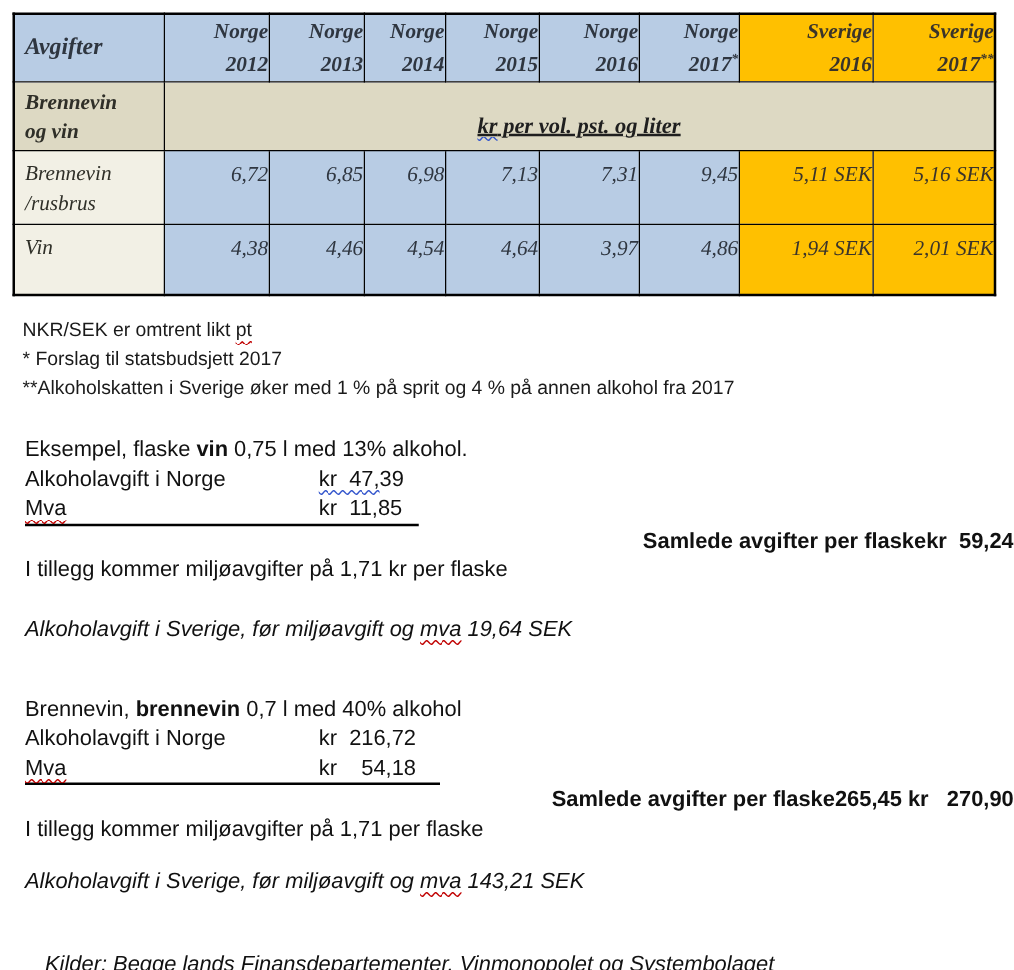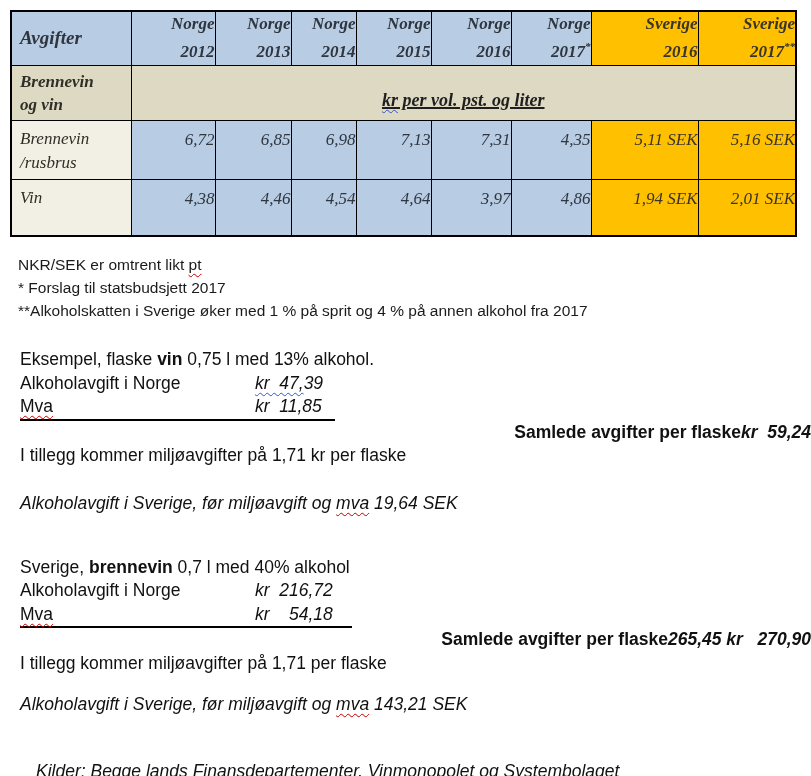--- a/index.html
+++ b/index.html
@@ -65,21 +65,21 @@
   .wavy-red  { text-decoration:underline; text-decoration-style:wavy; text-decoration-color:#c00000; text-decoration-thickness:1px; text-underline-offset:3px; }
   .wavy-blue { text-decoration:underline; text-decoration-style:wavy; text-decoration-color:#3355cc; text-decoration-thickness:1px; text-underline-offset:3px; }
 
   
   .footnotes { margin:14px 0 0 18px; font-size:15.5px; line-height:23px; color:#1a1a1a; }
   .example   { margin-left:20px; font-size:17.5px; line-height:23.5px; color:#111; }
   .ex-vin    { margin-top:26px; }
   .ex-br     { margin-top:42px; }
   .taxline   { white-space:pre-wrap; }
   .lbl { display:inline-block; width:235px; white-space:pre-wrap; }
-  .valtxt { white-space:pre;font-style:italic; }
+  .valtxt { white-space:pre; }
   .sumline  { border-bottom:2px solid #000; }
   .w-vin { width:315px; }
   .w-br  { width:332px; }
   .boldrow { font-weight:bold;text-align:right; }
   .sweden-line {
     margin-left:20px; margin-top:25px; font-size:17.5px; font-style:italic;
     color:#111; white-space:pre-wrap;
   }
   .sweden-line.second { margin-top:19px; }
   .source-line {
@@ -152,21 +152,21 @@
     <tr>
       <td class="rowlabel">
         <span class="blockline">Brennevin</span>
         <span class="blockline">/rusbrus</span>
       </td>
       <td class="val">6,72</td>
       <td class="val">6,85</td>
       <td class="val">6,98</td>
       <td class="val">7,13</td>
       <td class="val">7,31</td>
-      <td class="val">4,35</td>
+      <td class="val">9,45</td>
       <td class="val gold">5,11 SEK</td>
       <td class="val gold">5,16 SEK</td>
     </tr>
     <tr>
       <td class="rowlabel">
         <span class="blockline">Vin</span>
         <span class="blockline"></span>
       </td>
       <td class="val">4,38</td>
       <td class="val">4,46</td>
@@ -190,21 +190,21 @@
     <div class="taxline"><span>Eksempel, flaske </span><b class="inlinebold">vin</b><span> 0,75 l med 13% alkohol.</span></div>
     <div class="taxline"><span class="lbl">Alkoholavgift i Norge</span><span class="valtxt"><span class="wavy-blue">kr  47,</span><span>39</span></span></div>
     <div class="taxline sumline w-vin"><span class="lbl"><span class="wavy-red">Mva</span></span><span class="valtxt">kr  11,85</span></div>
     <div class="taxline boldrow"><span class="lbl">Samlede avgifter per flaske</span><span class="valtxt">kr  59,24</span></div>
     <div>I tillegg kommer miljøavgifter på 1,71 kr per flaske</div>
   </div>
 
   <div class="sweden-line"><span>Alkoholavgift i Sverige, før miljøavgift og </span><span class="wavy-red">mva</span><span> 19,64 SEK</span></div>
 
   <div class="example ex-br">
-    <div class="taxline"><span>Sverige, </span><b class="inlinebold">brennevin</b><span> 0,7 l med 40% alkohol</span></div>
+    <div class="taxline"><span>Brennevin, </span><b class="inlinebold">brennevin</b><span> 0,7 l med 40% alkohol</span></div>
     <div class="taxline"><span class="lbl">Alkoholavgift i Norge</span><span class="valtxt">kr  216,72</span></div>
     <div class="taxline sumline w-br"><span class="lbl"><span class="wavy-red">Mva</span></span><span class="valtxt">kr    54,18</span></div>
     <div class="taxline boldrow"><span class="lbl">Samlede avgifter per flaske</span><span class="valtxt">265,45 kr   270,90</span></div>
     <div>I tillegg kommer miljøavgifter på 1,71 per flaske</div>
   </div>
 
   <div class="sweden-line second"><span>Alkoholavgift i Sverige, før miljøavgift og </span><span class="wavy-red">mva</span><span> 143,21 SEK</span></div>
 
   <div class="source-line">Kilder: Begge lands Finansdepartementer, Vinmonopolet og Systembolaget</div>
 

